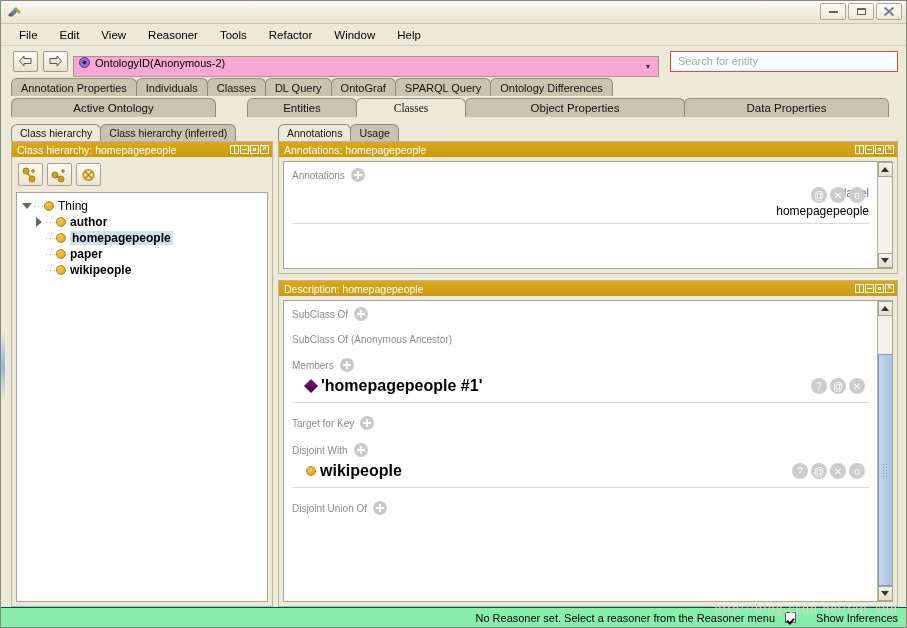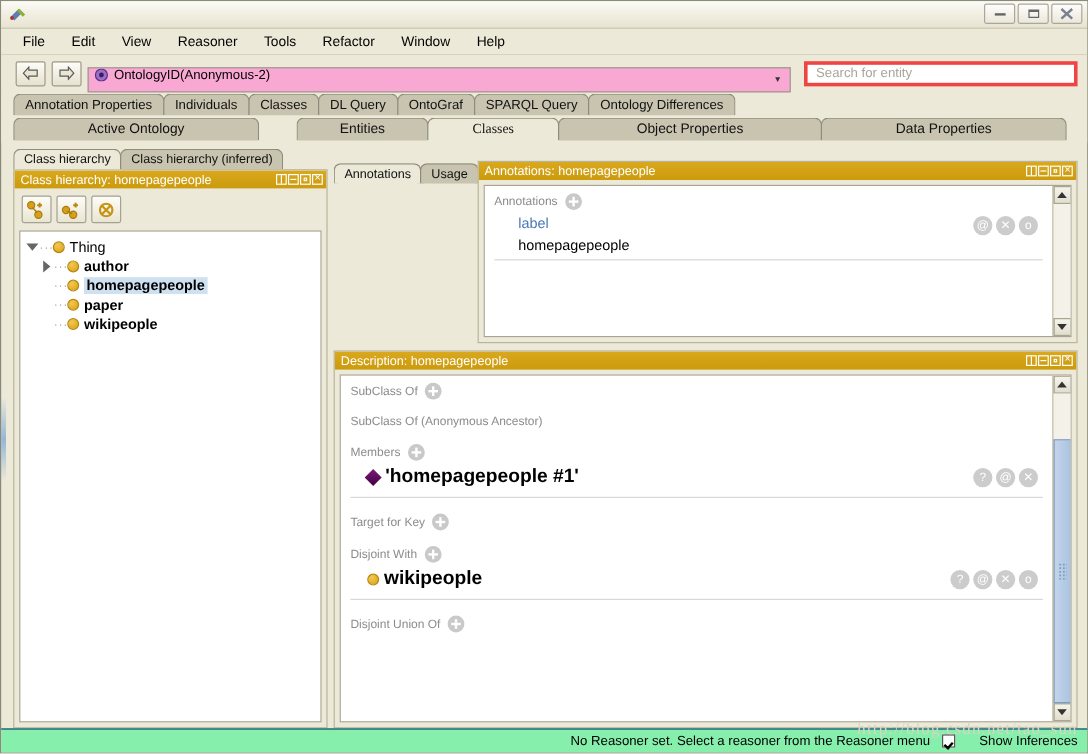--- a/index.html
+++ b/index.html
@@ -77,21 +77,21 @@
     position:relative; margin-right:6px;margin-top:11px;
   }
   .combo .ico { width:11px;height:11px;margin-right:5px;flex:0 0 11px;position:relative; }
   .combo .txt { font-size:11px;color:#000; flex:1; }
   .combo .arrow {
     width:16px;height:19px; display:flex;align-items:center;justify-content:center;
     color:#333; font-size:7px;
   }
   .search {
     width:228px; height:21px; background:#fff;
-    border:3px solid #ef4444; padding:0 5px;
+    border:1px solid #ef4444; padding:0 5px;
     display:flex; align-items:center;
   }
   .search input {
     border:0; outline:0; width:100%; font-size:11px;
     font-family:"Liberation Sans",sans-serif; color:#000; background:transparent;
   }
   .search input::placeholder { color:#a8a59a; }
 
   
   .tabrow {
@@ -442,26 +442,26 @@
               <span class="tlabel bold">wikipeople</span>
             </div>
 
           </div>
         </div>
       </div>
     </div>
 
     <div class="right-col">
 
-      <div style="display:flex;flex-direction:row;height:152px;margin-top:12px;">
+      <div style="display:flex;flex-direction:column;height:152px;">
         <div class="innertabs">
           <div class="innertab active">Annotations</div>
           <div class="innertab">Usage</div>
         </div>
-        <div class="panel" style="flex:1 1 auto;">
+        <div class="panel" style="flex:1 1 auto;text-align:right;">
           <div class="panel-header">
             <span>Annotations: homepagepeople</span>
             <span class="hdr-ctrls">
               <i class="hc split"></i>
               <i class="hc mini"></i>
               <i class="hc maxi"></i>
               <i class="hc close"></i>
             </span>
           </div>
           <div class="panel-body">

